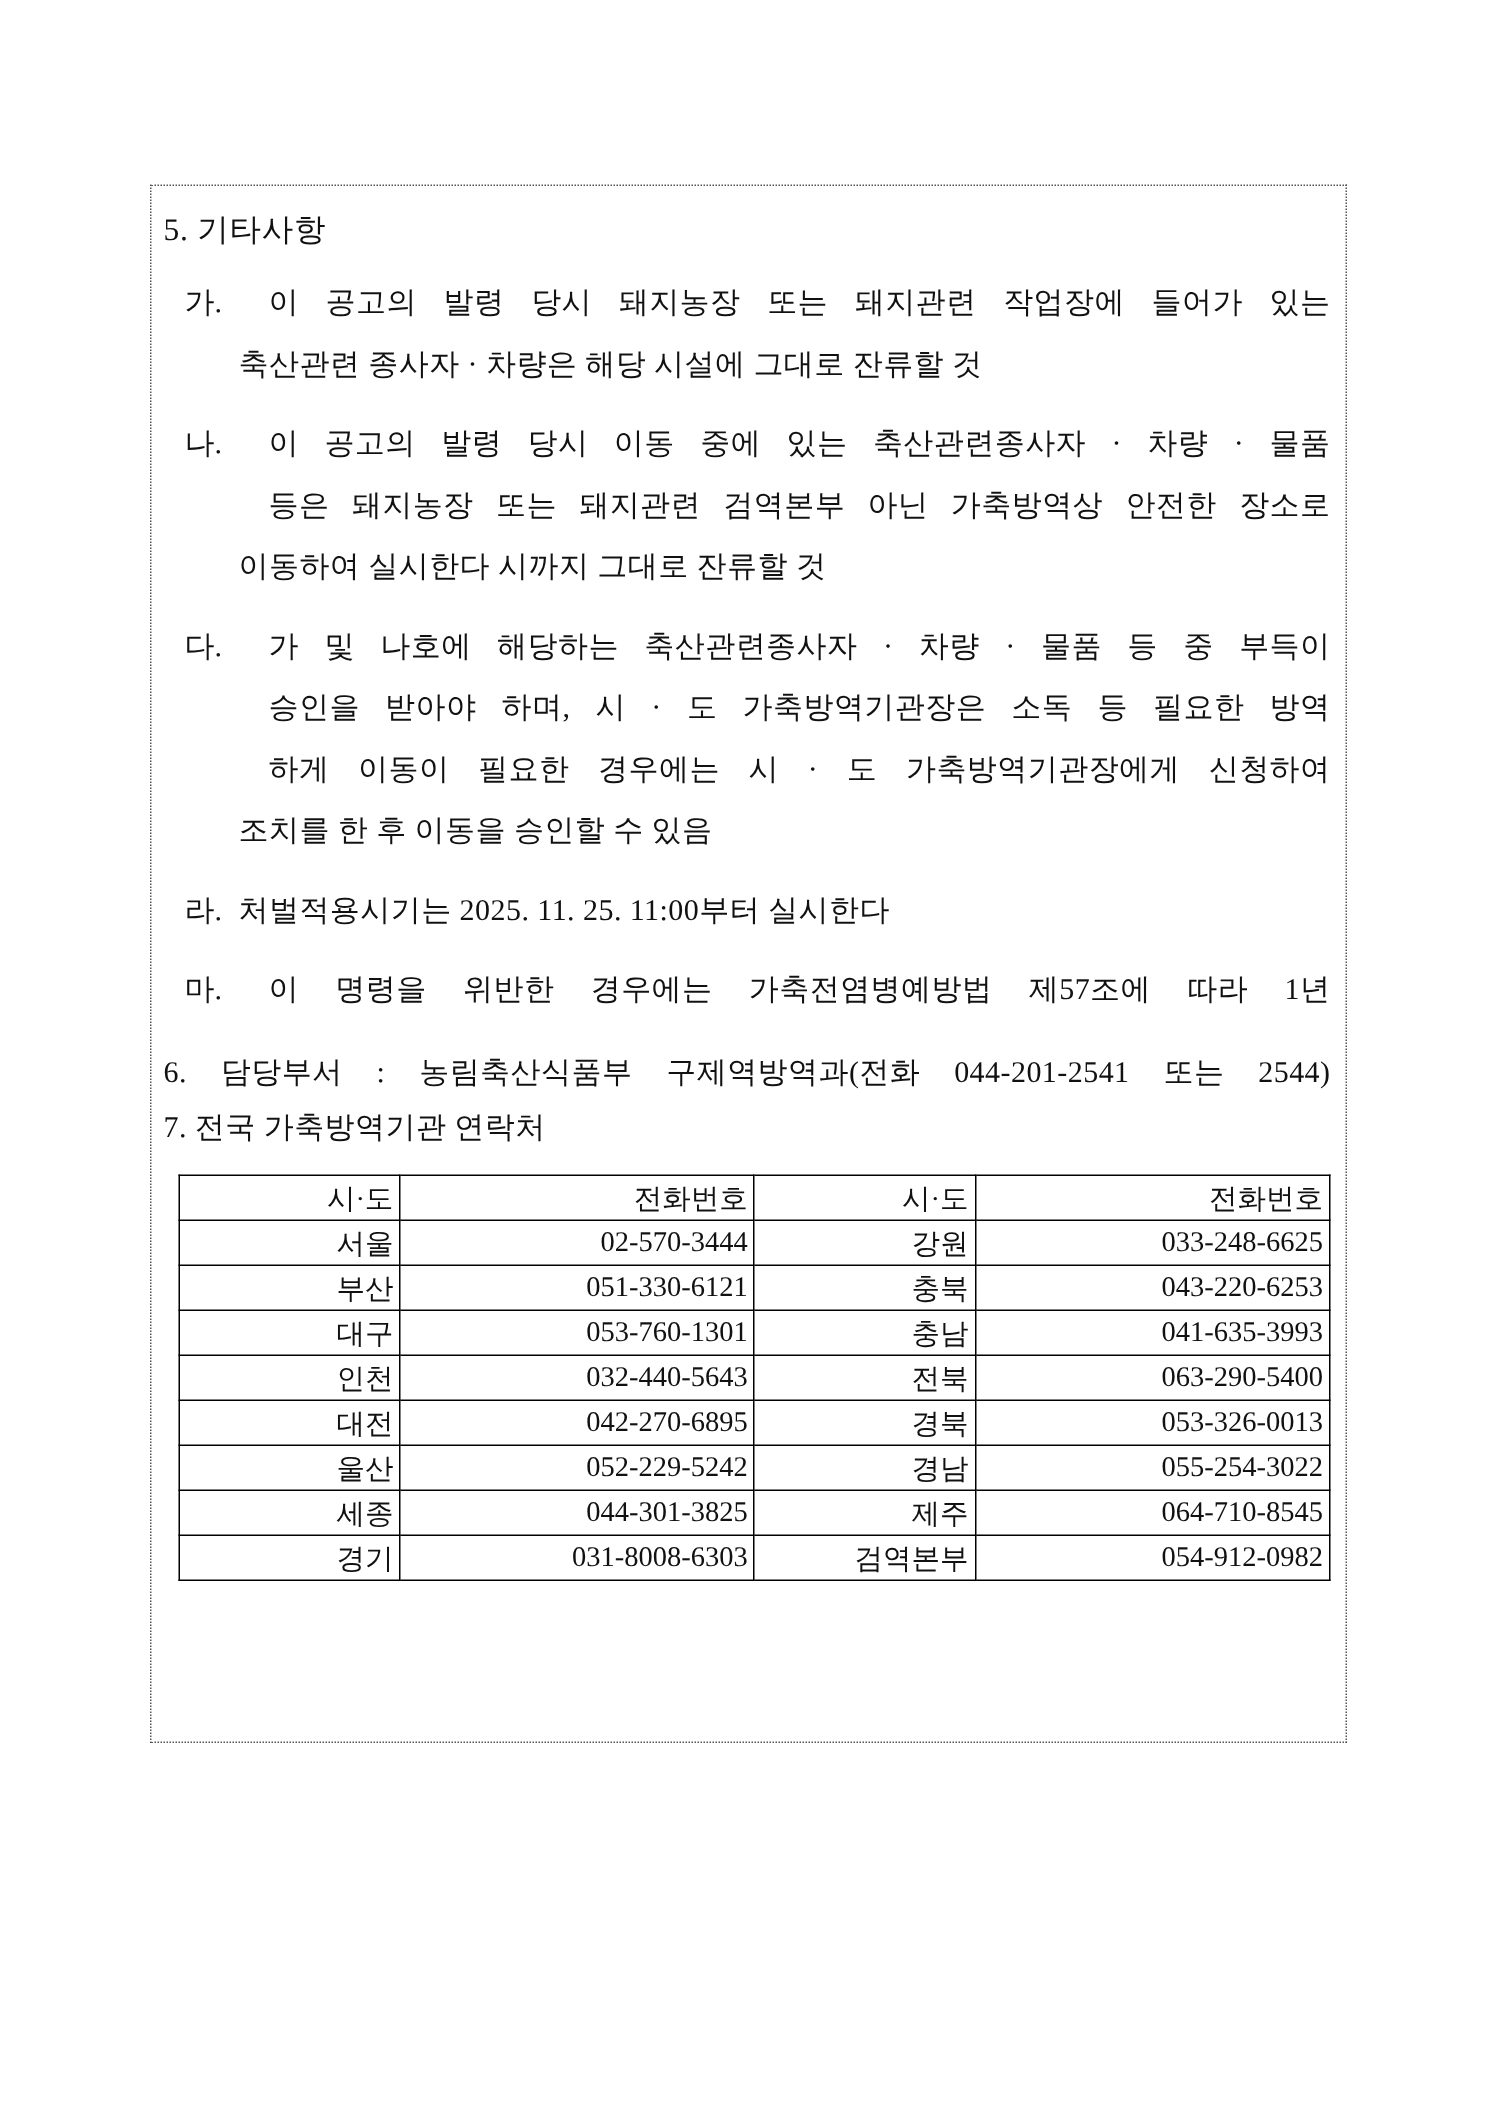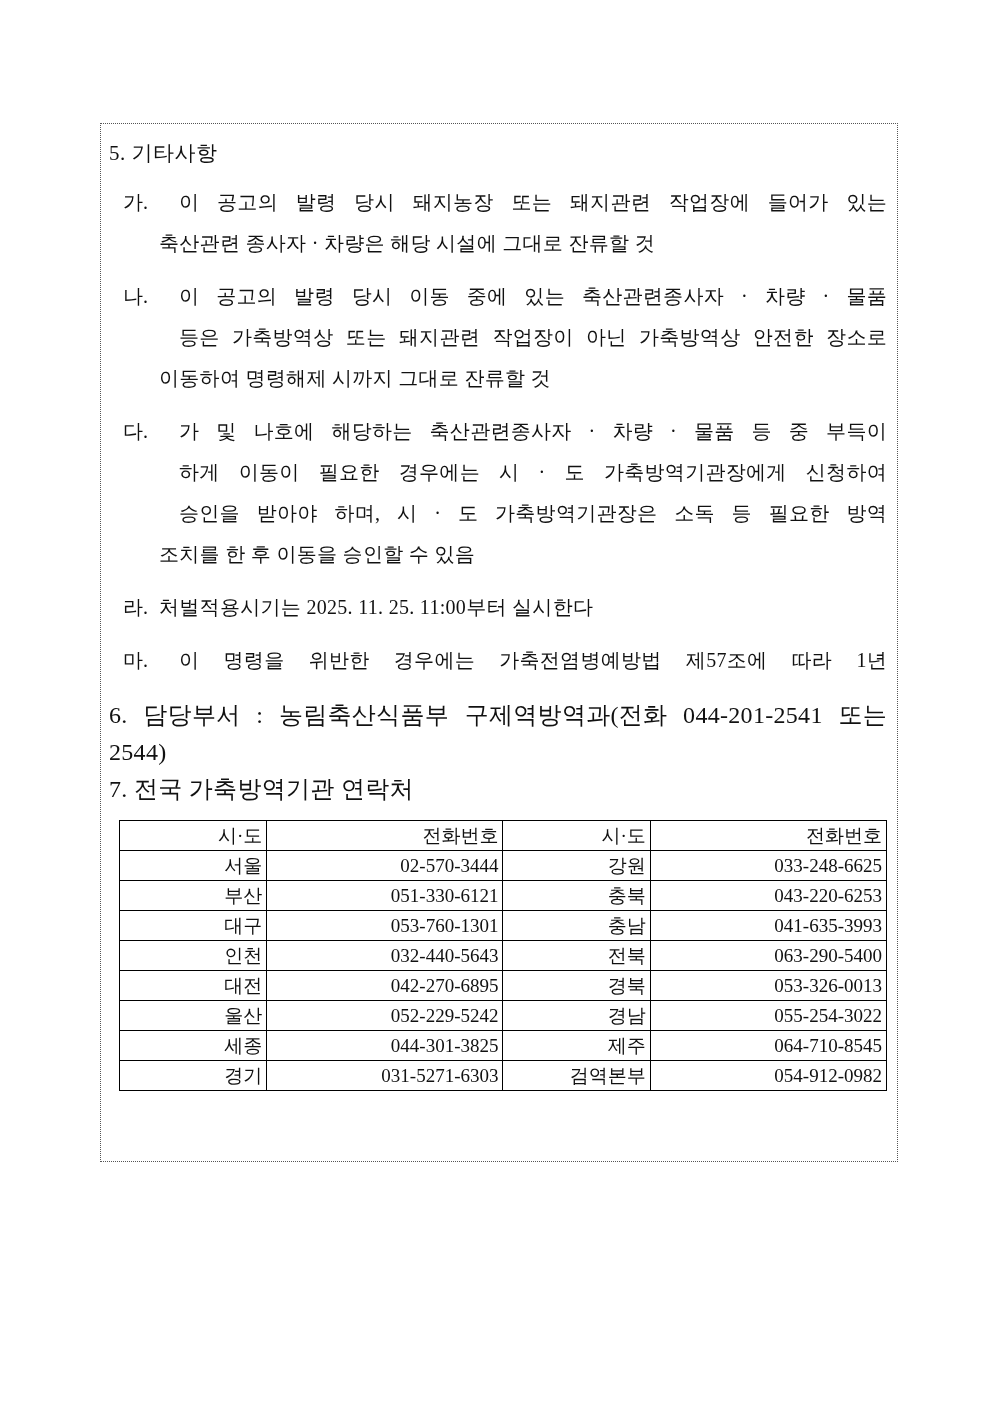--- a/index.html
+++ b/index.html
@@ -51,21 +51,21 @@
     font-size: 20px;
     line-height: 41px;
     letter-spacing: 0.3px;
   }
   .line.stretch {
     text-align: justify;
     text-align-last: justify;
     margin-left: 20px;
   }
   .sec-line {
-    font-size: 24px;
+    font-size: 20px;
     line-height: 37px;
     letter-spacing: 0.3px;
   }
   .sec-line.first { margin-top: 16px; }
   .sec-line.stretch {
     text-align: justify;
     text-align-last: justify;
   }
   .contact-table {
     width: 768px;
@@ -100,31 +100,31 @@
       <div class="lines">
         <div class="line stretch">이 공고의 발령 당시 돼지농장 또는 돼지관련 작업장에 들어가 있는</div>
         <div class="line">축산관련 종사자 · 차량은 해당 시설에 그대로 잔류할 것</div>
       </div>
     </div>
 
     <div class="para">
       <span class="marker">나.</span>
       <div class="lines">
         <div class="line stretch">이 공고의 발령 당시 이동 중에 있는 축산관련종사자 · 차량 · 물품</div>
-        <div class="line stretch">등은 가축방역상 또는 돼지관련 작업장이 아닌 가축방역상 안전한 장소로</div>
-        <div class="line">이동하여 명령해제 시까지 그대로 잔류할 것</div>
+        <div class="line stretch">등은 돼지농장 또는 돼지관련 검역본부 아닌 가축방역상 안전한 장소로</div>
+        <div class="line">이동하여 실시한다 시까지 그대로 잔류할 것</div>
       </div>
     </div>
 
     <div class="para">
       <span class="marker">다.</span>
       <div class="lines">
         <div class="line stretch">가 및 나호에 해당하는 축산관련종사자 · 차량 · 물품 등 중 부득이</div>
+        <div class="line stretch">승인을 받아야 하며, 시 · 도 가축방역기관장은 소독 등 필요한 방역</div>
         <div class="line stretch">하게 이동이 필요한 경우에는 시 · 도 가축방역기관장에게 신청하여</div>
-        <div class="line stretch">승인을 받아야 하며, 시 · 도 가축방역기관장은 소독 등 필요한 방역</div>
         <div class="line">조치를 한 후 이동을 승인할 수 있음</div>
       </div>
     </div>
 
     <div class="para">
       <span class="marker">라.</span>
       <div class="lines">
         <div class="line">처벌적용시기는 2025. 11. 25. 11:00부터 실시한다</div>
       </div>
     </div>
@@ -192,21 +192,21 @@
           <td>055-254-3022</td>
         </tr>
         <tr>
           <td>세종</td>
           <td>044-301-3825</td>
           <td>제주</td>
           <td>064-710-8545</td>
         </tr>
         <tr>
           <td>경기</td>
-          <td>031-5271-6303</td>
+          <td>031-8008-6303</td>
           <td>검역본부</td>
           <td>054-912-0982</td>
         </tr>
       </tbody>
     </table>
 
   </div>
 </div>
 
 </body></html>

